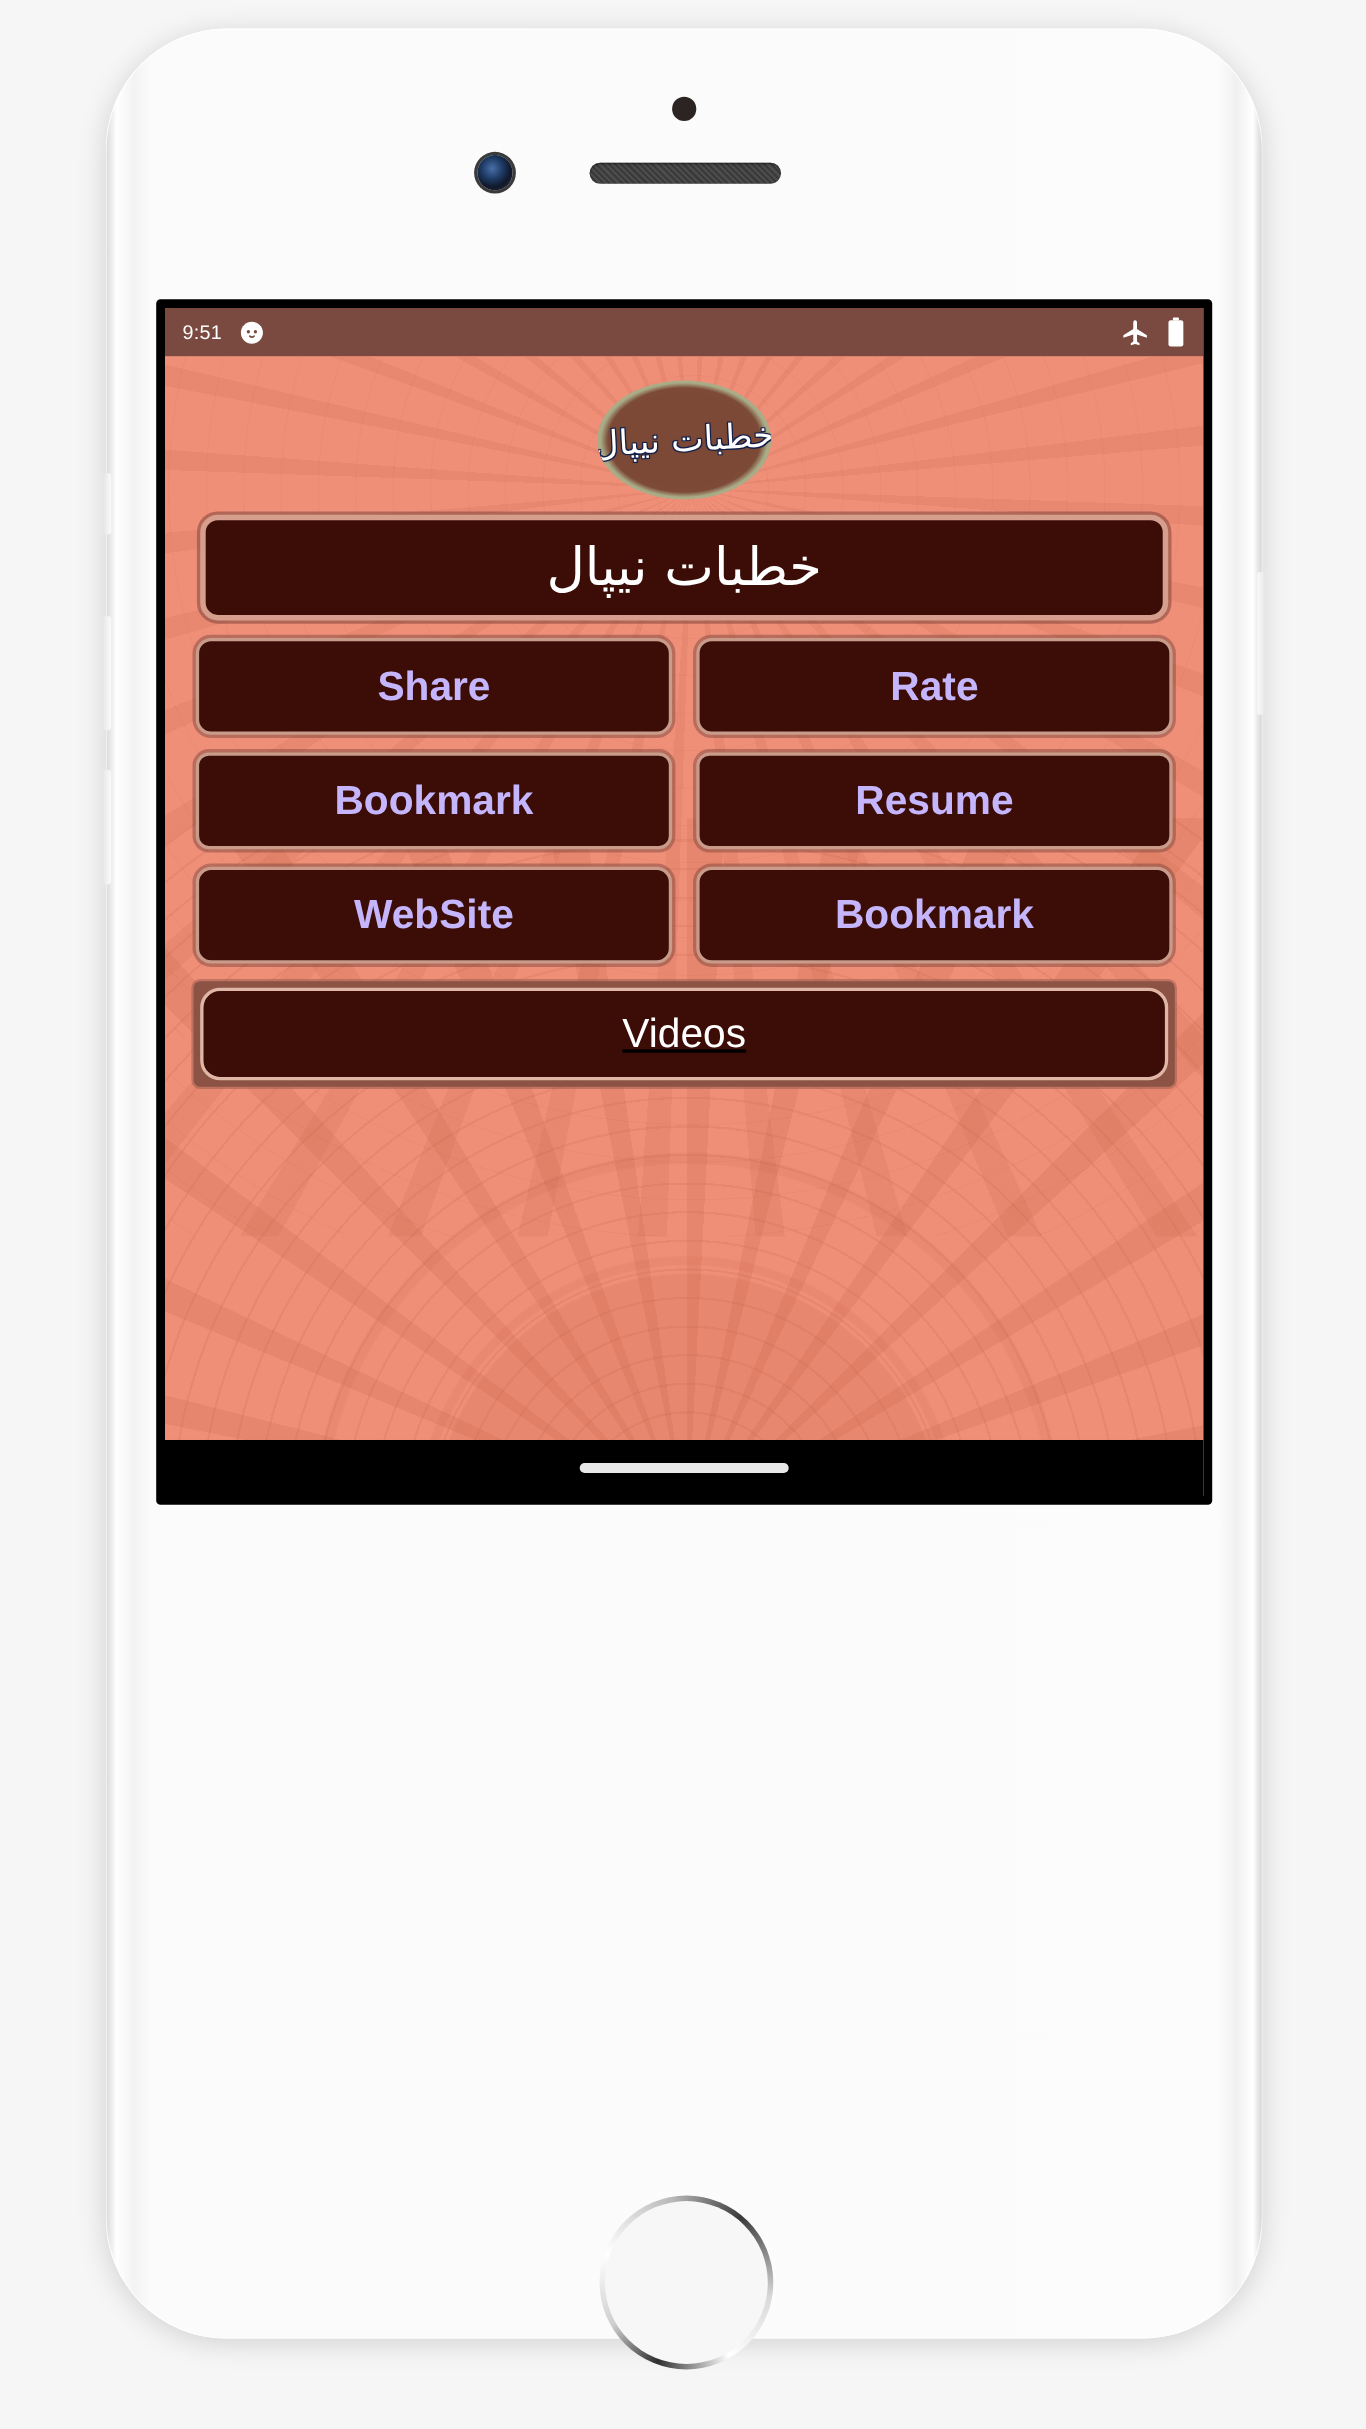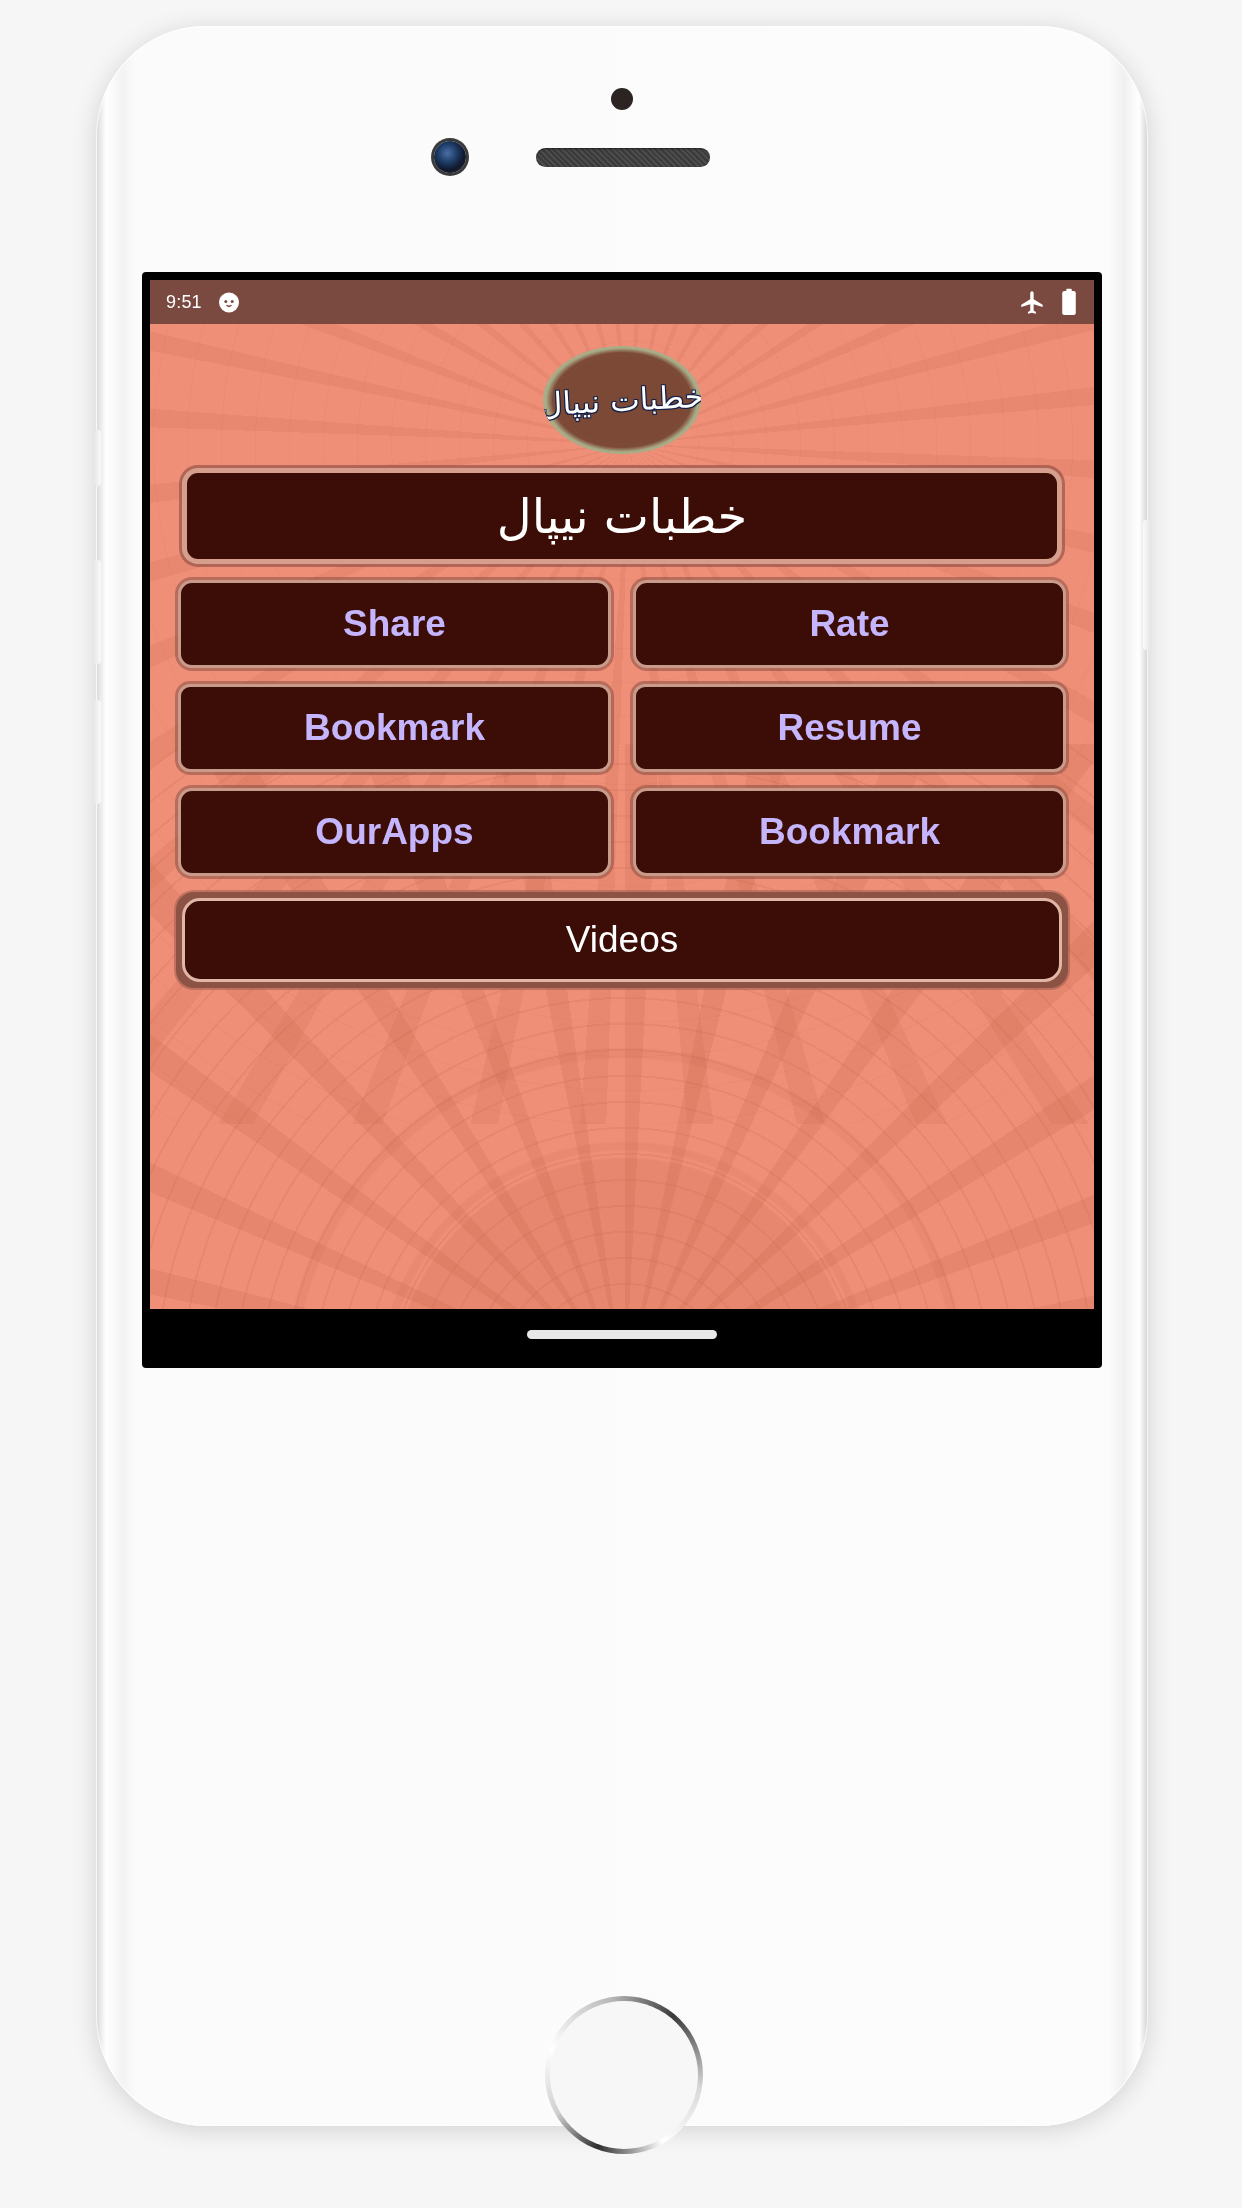--- a/index.html
+++ b/index.html
@@ -144,22 +144,23 @@
     display:flex; align-items:center; justify-content:center;
     color:#c4b5fd; font-size:37px;
     font-family:"Liberation Sans", sans-serif;
   }
   .btn.bold{ font-weight:bold; }
   .btn.reg { font-weight:700;border-radius:12px; }
 
   
   #videos-frame{
     margin:0 26px; padding:6px;
-    background:#8c5244; border-radius:18px;
+    background:#8c5244; border-radius:6px;
     box-shadow:0 0 0 2px rgba(150,90,74,.5);
+    text-decoration:underline;
   }
   #videos-btn{
     height:84px; background:#3b0d06; border-radius:18px;
     border:3px solid #e0b6a6;
     display:flex; align-items:center; justify-content:center;
     color:#fff; font-size:37px;
   }
 
   
   #nav-bar{
@@ -251,21 +252,21 @@
             <div class="btn reg">
               <span>Bookmark</span>
             </div>
             <div class="btn reg">
               <span>Resume</span>
             </div>
           </div>
 
           <div class="row">
             <div class="btn bold">
-              <span>OurApps</span>
+              <span>WebSite</span>
             </div>
             <div class="btn bold">
               <span>Bookmark</span>
             </div>
           </div>
 
         </div>
 
         <div id="videos-frame">
           <div id="videos-btn">

